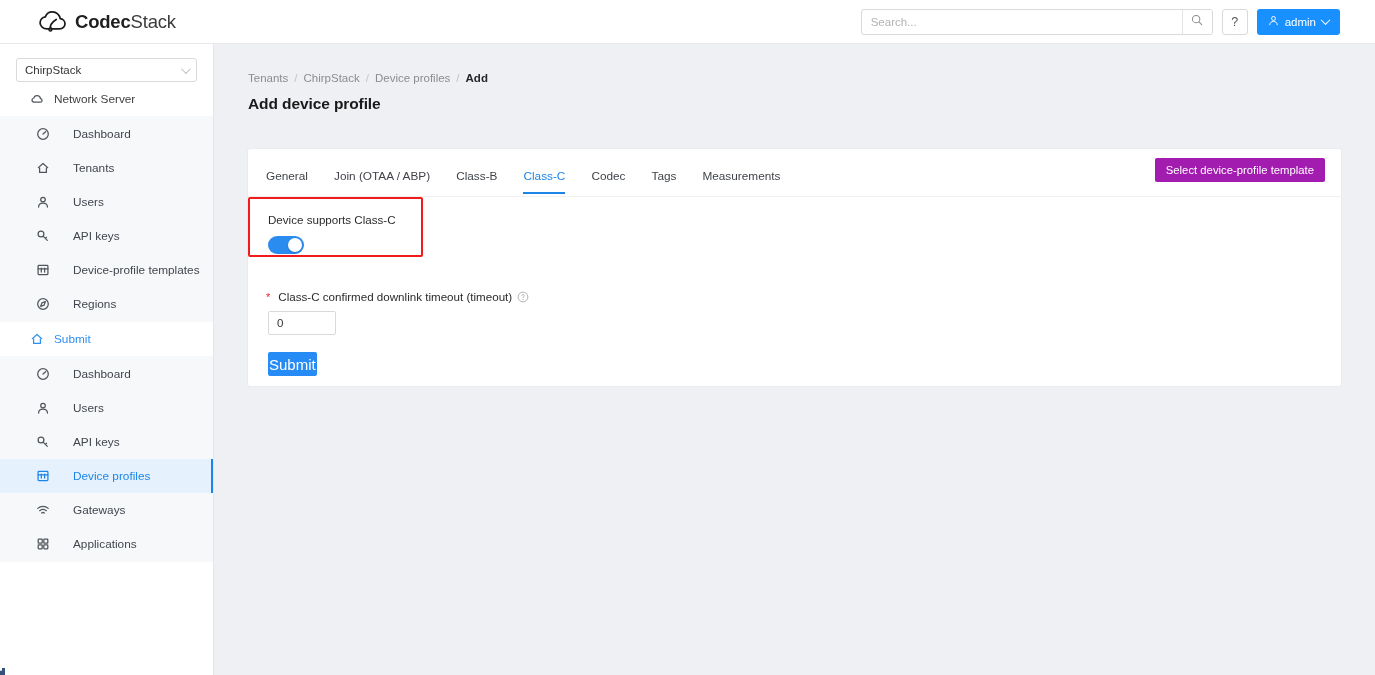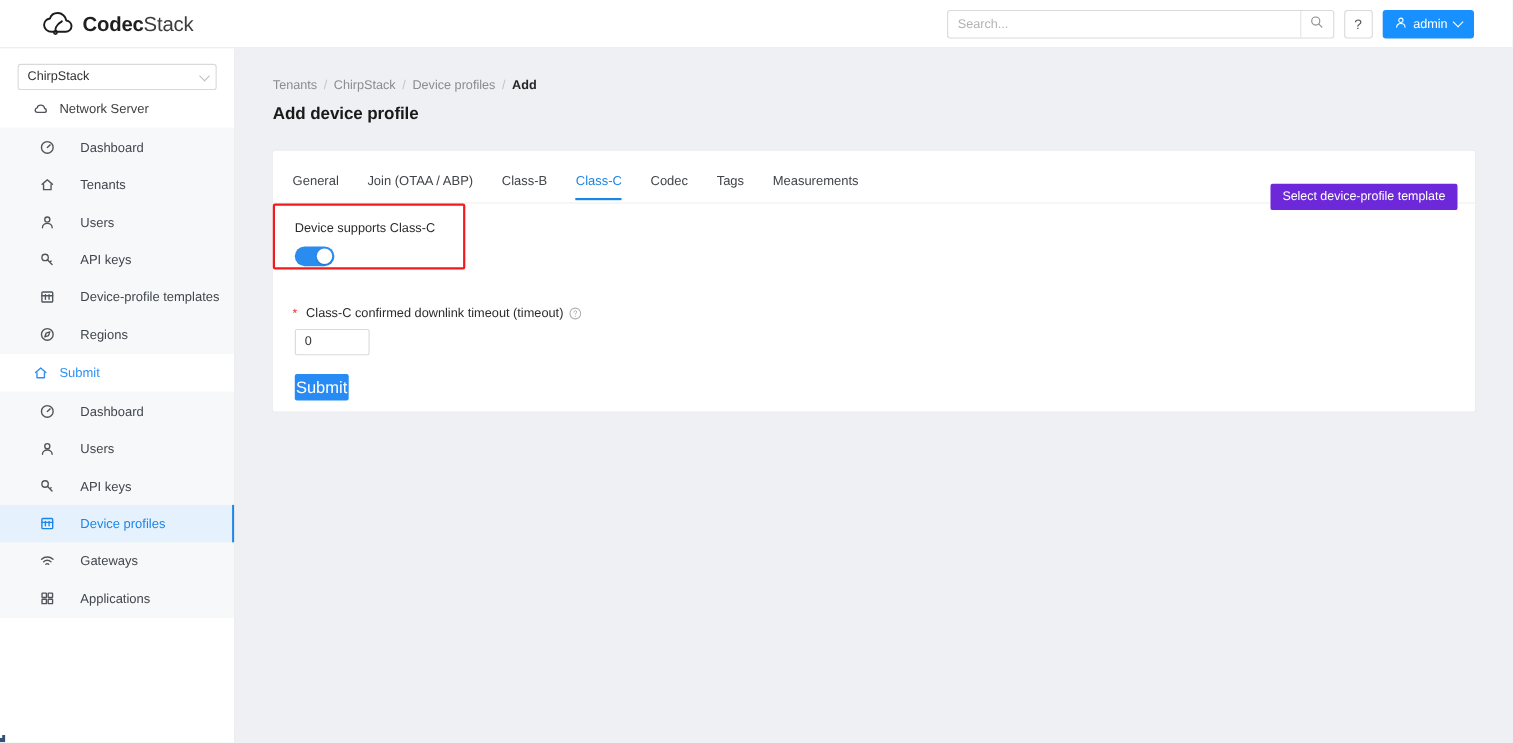--- a/index.html
+++ b/index.html
@@ -146,21 +146,21 @@
   .breadcrumb .crumb { color: #8c8c8c; cursor: pointer; }
   .breadcrumb .crumb.last { color: #262626; font-weight: 700; cursor: default; }
   .breadcrumb .sep { color: #c4c4c4; }
   .page-title {
     margin: 11px 0 0 34px;
     font-size: 15.5px; font-weight: 700; color: #1a1a1a;
     letter-spacing: -0.1px;
   }
 
   .card {
-    margin: 24px 34px 0 34px;
+    margin: 36px 34px 0 34px;
     background: #fff; border-radius: 2px;
     height: 237px; position: relative;
     box-shadow: 0 0 0 1px rgba(0,0,0,0.02);
   }
   .tabs-row {
     display: flex; align-items: flex-start;
     padding: 20px 18px 0 18px;
     border-bottom: 1px solid #f0f0f0;
     position: relative; height: 48px;
   }
@@ -168,23 +168,23 @@
     font-size: 11.8px; color: #404449;
     padding: 0 0 10px 0; margin-right: 26px;
     cursor: pointer; position: relative; white-space: nowrap;
   }
   .tab.active { color: #1c85e8; }
   .tab.active::after {
     content: ""; position: absolute; left: 0; right: 0; bottom: -1px;
     height: 2px; background: #1c85e8;
   }
   .tpl-btn {
-    position: absolute; right: 16px; top: 30px;
+    position: absolute; right: 16px; top: 9px;
     height: 24px; padding: 0 11px;
-    background: #6d28d9; border: none; border-radius: 2px;
+    background: #a21caf; border: none; border-radius: 2px;
     color: #fff; font-size: 11.3px; cursor: pointer;
     font-family: "Liberation Sans", sans-serif;
   }
 
   .form-area { padding: 16px 18px 0 18px; position: relative; }
   .hl-box {
     position: absolute; left: 0px; top: 0px;
     width: 175px; height: 60px;
     border: 2.5px solid #f21a1a; border-radius: 2px;
     pointer-events: none;

